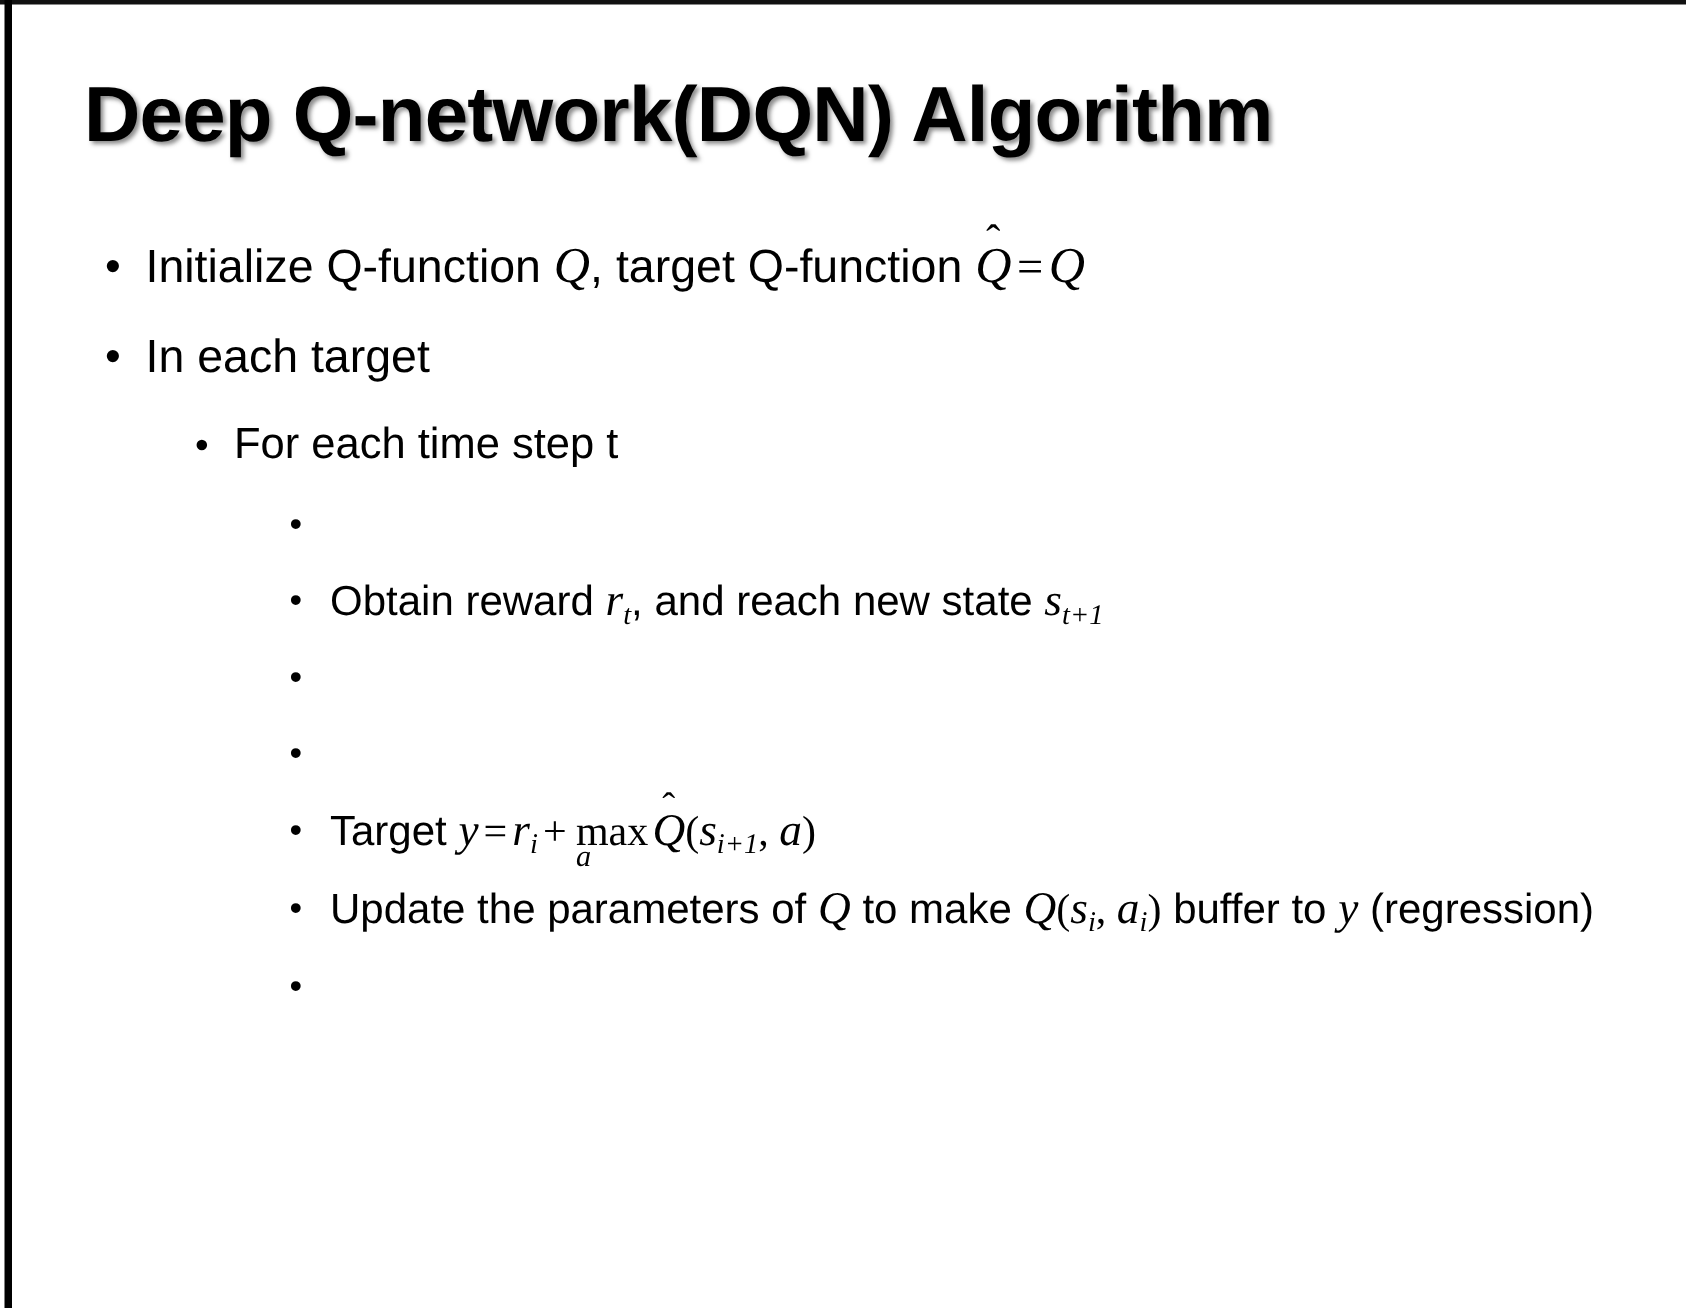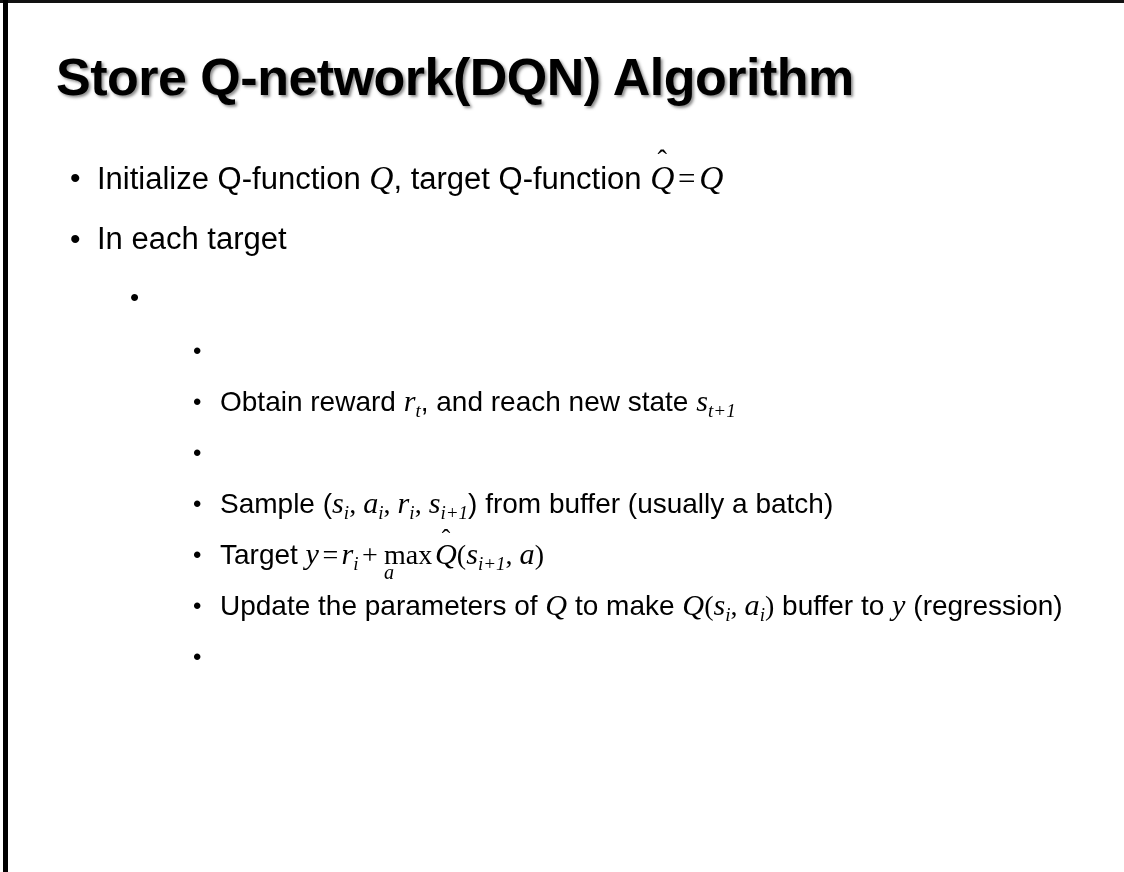--- a/index.html
+++ b/index.html
@@ -167,54 +167,54 @@
   }
 </style>
 </head>
 <body>
 
 <div class="slide">
 
   <div class="top-rule"></div>
   <div class="left-bar"></div>
 
-  <div class="title">Store Q-network(DQN) Algorithm</div>
+  <div class="title">Deep Q-network(DQN) Algorithm</div>
 
   <div class="body-area">
 
     <div class="bullet-line lvl1">
       <span class="marker">•</span>
       <span class="content"><span>Initialize Q-function </span><span class="mi">Q</span><span>, target Q-function </span><span class="qhat"><span class="hat">̂</span><span>Q</span></span><span class="mo">=</span><span class="mi">Q</span></span>
     </div>
 
     <div class="bullet-line lvl1">
       <span class="marker">•</span>
       <span class="content">In each target</span>
     </div>
 
     <div class="bullet-line lvl2">
       <span class="marker">•</span>
+      <span class="content">For each time step t</span>
     </div>
 
     <div class="bullet-line lvl3">
       <span class="marker">•</span>
     </div>
 
     <div class="bullet-line lvl3">
       <span class="marker">•</span>
       <span class="content"><span>Obtain reward </span><span class="mi">r</span><sub class="msub">t</sub><span>, and reach new state </span><span class="mi">s</span><sub class="msub">t+1</sub></span>
     </div>
 
     <div class="bullet-line lvl3">
       <span class="marker">•</span>
     </div>
 
     <div class="bullet-line lvl3">
       <span class="marker">•</span>
-      <span class="content"><span>Sample (</span><span class="mi">s</span><sub class="msub">i</sub><span class="mn">, </span><span class="mi">a</span><sub class="msub">i</sub><span class="mn">, </span><span class="mi">r</span><sub class="msub">i</sub><span class="mn">, </span><span class="mi">s</span><sub class="msub">i+1</sub><span>) from buffer (usually a batch)</span></span>
     </div>
 
     <div class="bullet-line lvl3">
       <span class="marker">•</span>
       <span class="content"><span>Target </span><span class="mi">y</span><span class="mo">=</span><span class="mi">r</span><sub class="msub">i</sub><span class="mo">+</span><span class="limit-op"><span class="op-name">max</span><span class="op-limit">a</span></span><span class="qhat"><span class="hat">̂</span><span>Q</span></span><span class="mn">(</span><span class="mi">s</span><sub class="msub">i+1</sub><span class="mn">, </span><span class="mi">a</span><span class="mn">)</span></span>
     </div>
 
     <div class="bullet-line lvl3">
       <span class="marker">•</span>
       <span class="content"><span>Update the parameters of </span><span class="mi">Q</span><span> to make </span><span class="mi">Q</span><span class="mn">(</span><span class="mi">s</span><sub class="msub">i</sub><span class="mn">, </span><span class="mi">a</span><sub class="msub">i</sub><span class="mn">)</span><span> buffer to </span><span class="mi">y</span><span> (regression)</span></span>

